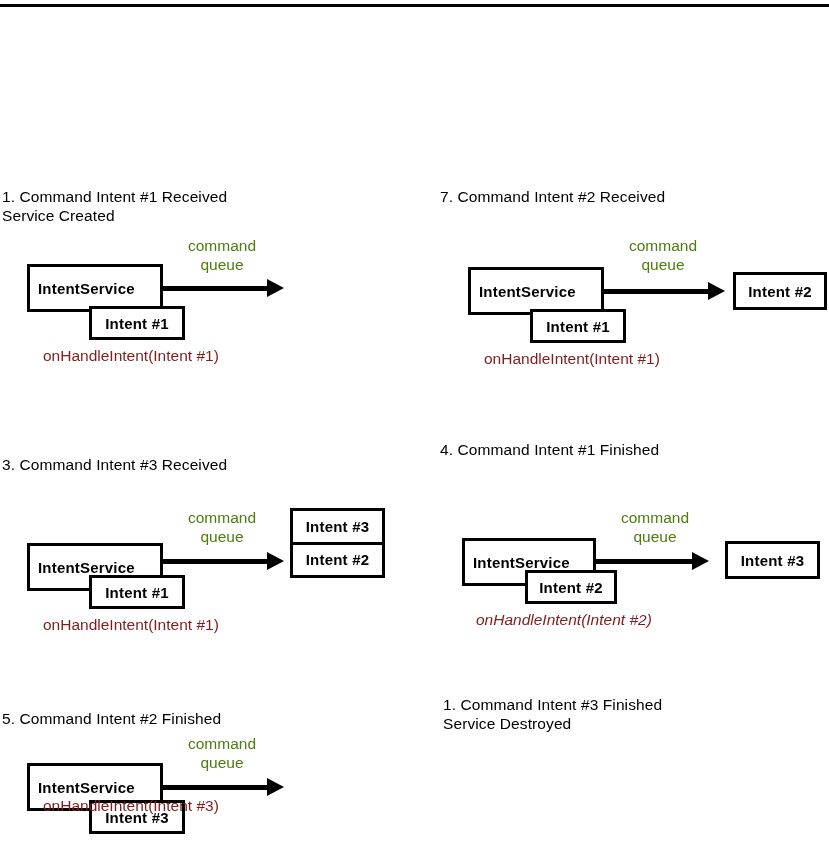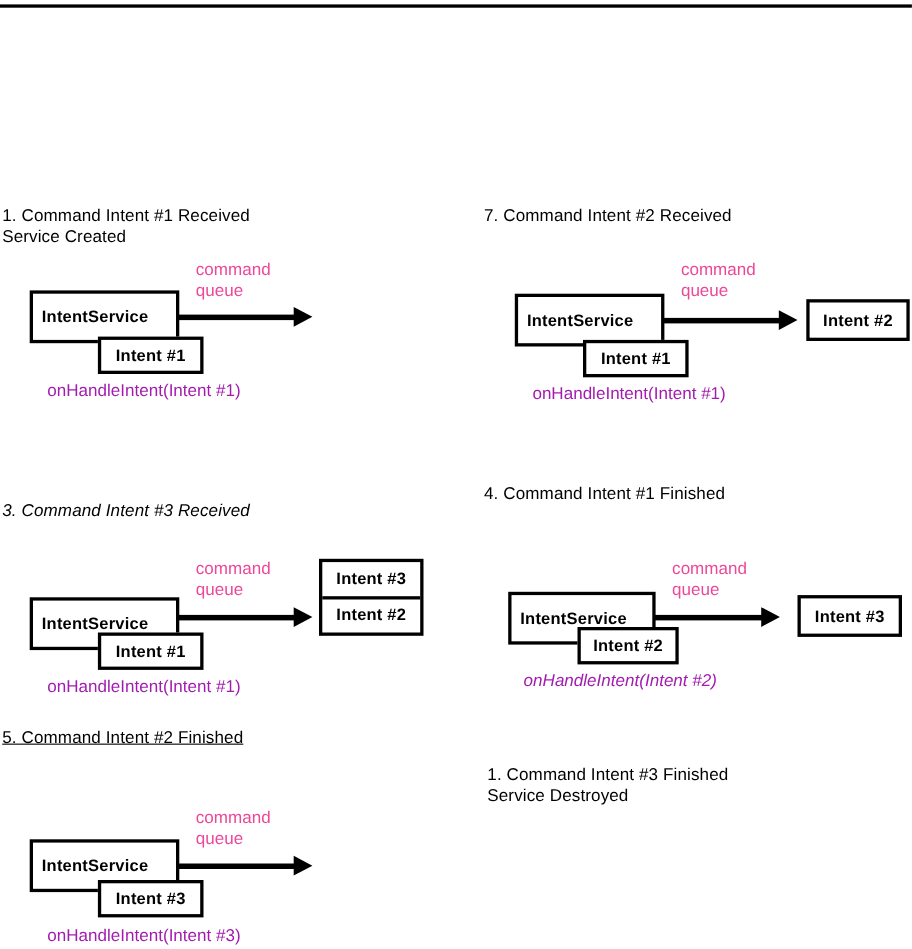--- a/index.html
+++ b/index.html
@@ -101,29 +101,30 @@
     height: 0;
     border-top: 9px solid transparent;
     border-bottom: 9px solid transparent;
     border-left: 17px solid #000000;
   }
 
   .queue-label {
     position: absolute;
     font-size: 15.5px;
     line-height: 19px;
+    text-align: center;
     white-space: pre;
-    color: #ec4899;
+    color: #4d7c0f;
   }
 
   .handle-label {
     position: absolute;
     font-size: 15.5px;
     white-space: nowrap;
-    color: #a21caf;
+    color: #7f1d1d;
   }
 </style>
 </head>
 <body>
 
 <div id="page">
 
   <div class="top-rule"></div>
 
   <div class="panel">
@@ -165,21 +166,21 @@
 queue</div>
 
     <div class="box" style="left:733px; top:272px; width:94px; height:38px;">
       <span>Intent #2</span>
     </div>
 
     <div class="handle-label" style="left:484px; top:350px;">onHandleIntent(Intent #1)</div>
   </div>
 
   <div class="panel">
-    <div class="panel-title" style="left:2px; top:455px;font-style:italic;">3. Command Intent #3 Received</div>
+    <div class="panel-title" style="left:2px; top:455px;">3. Command Intent #3 Received</div>
 
     <div class="box service" style="left:27px; top:543px; width:136px; height:48px;">
       <span>IntentService</span>
     </div>
 
     <div class="box" style="left:89px; top:575px; width:96px; height:34px;">
       <span>Intent #1</span>
     </div>
 
     <div class="arrow-shaft" style="left:161px; top:559px; width:108px;"></div>
@@ -218,37 +219,37 @@
 queue</div>
 
     <div class="box" style="left:725px; top:541px; width:95px; height:38px;">
       <span>Intent #3</span>
     </div>
 
     <div class="handle-label" style="left:476px; top:611px;font-style:italic;">onHandleIntent(Intent #2)</div>
   </div>
 
   <div class="panel">
-    <div class="panel-title" style="left:2px; top:661px;text-decoration:underline;">5. Command Intent #2 Finished</div>
+    <div class="panel-title" style="left:2px; top:709px;">5. Command Intent #2 Finished</div>
 
     <div class="box service" style="left:27px; top:763px; width:136px; height:48px;">
       <span>IntentService</span>
     </div>
 
     <div class="box" style="left:89px; top:800px; width:96px; height:34px;">
       <span>Intent #3</span>
     </div>
 
     <div class="arrow-shaft" style="left:161px; top:785px; width:108px;"></div>
     <div class="arrow-head" style="left:267px; top:778px;"></div>
 
     <div class="queue-label" style="left:178px; top:734px; width:88px;">command
 queue</div>
 
-    <div class="handle-label" style="left:43px; top:842px;">onHandleIntent(Intent #3)</div>
+    <div class="handle-label" style="left:43px; top:797px;">onHandleIntent(Intent #3)</div>
   </div>
 
   <div class="panel">
     <div class="panel-title" style="left:443px; top:695px;">1. Command Intent #3 Finished
 Service Destroyed</div>
   </div>
 
 </div>
 
 </body></html>

